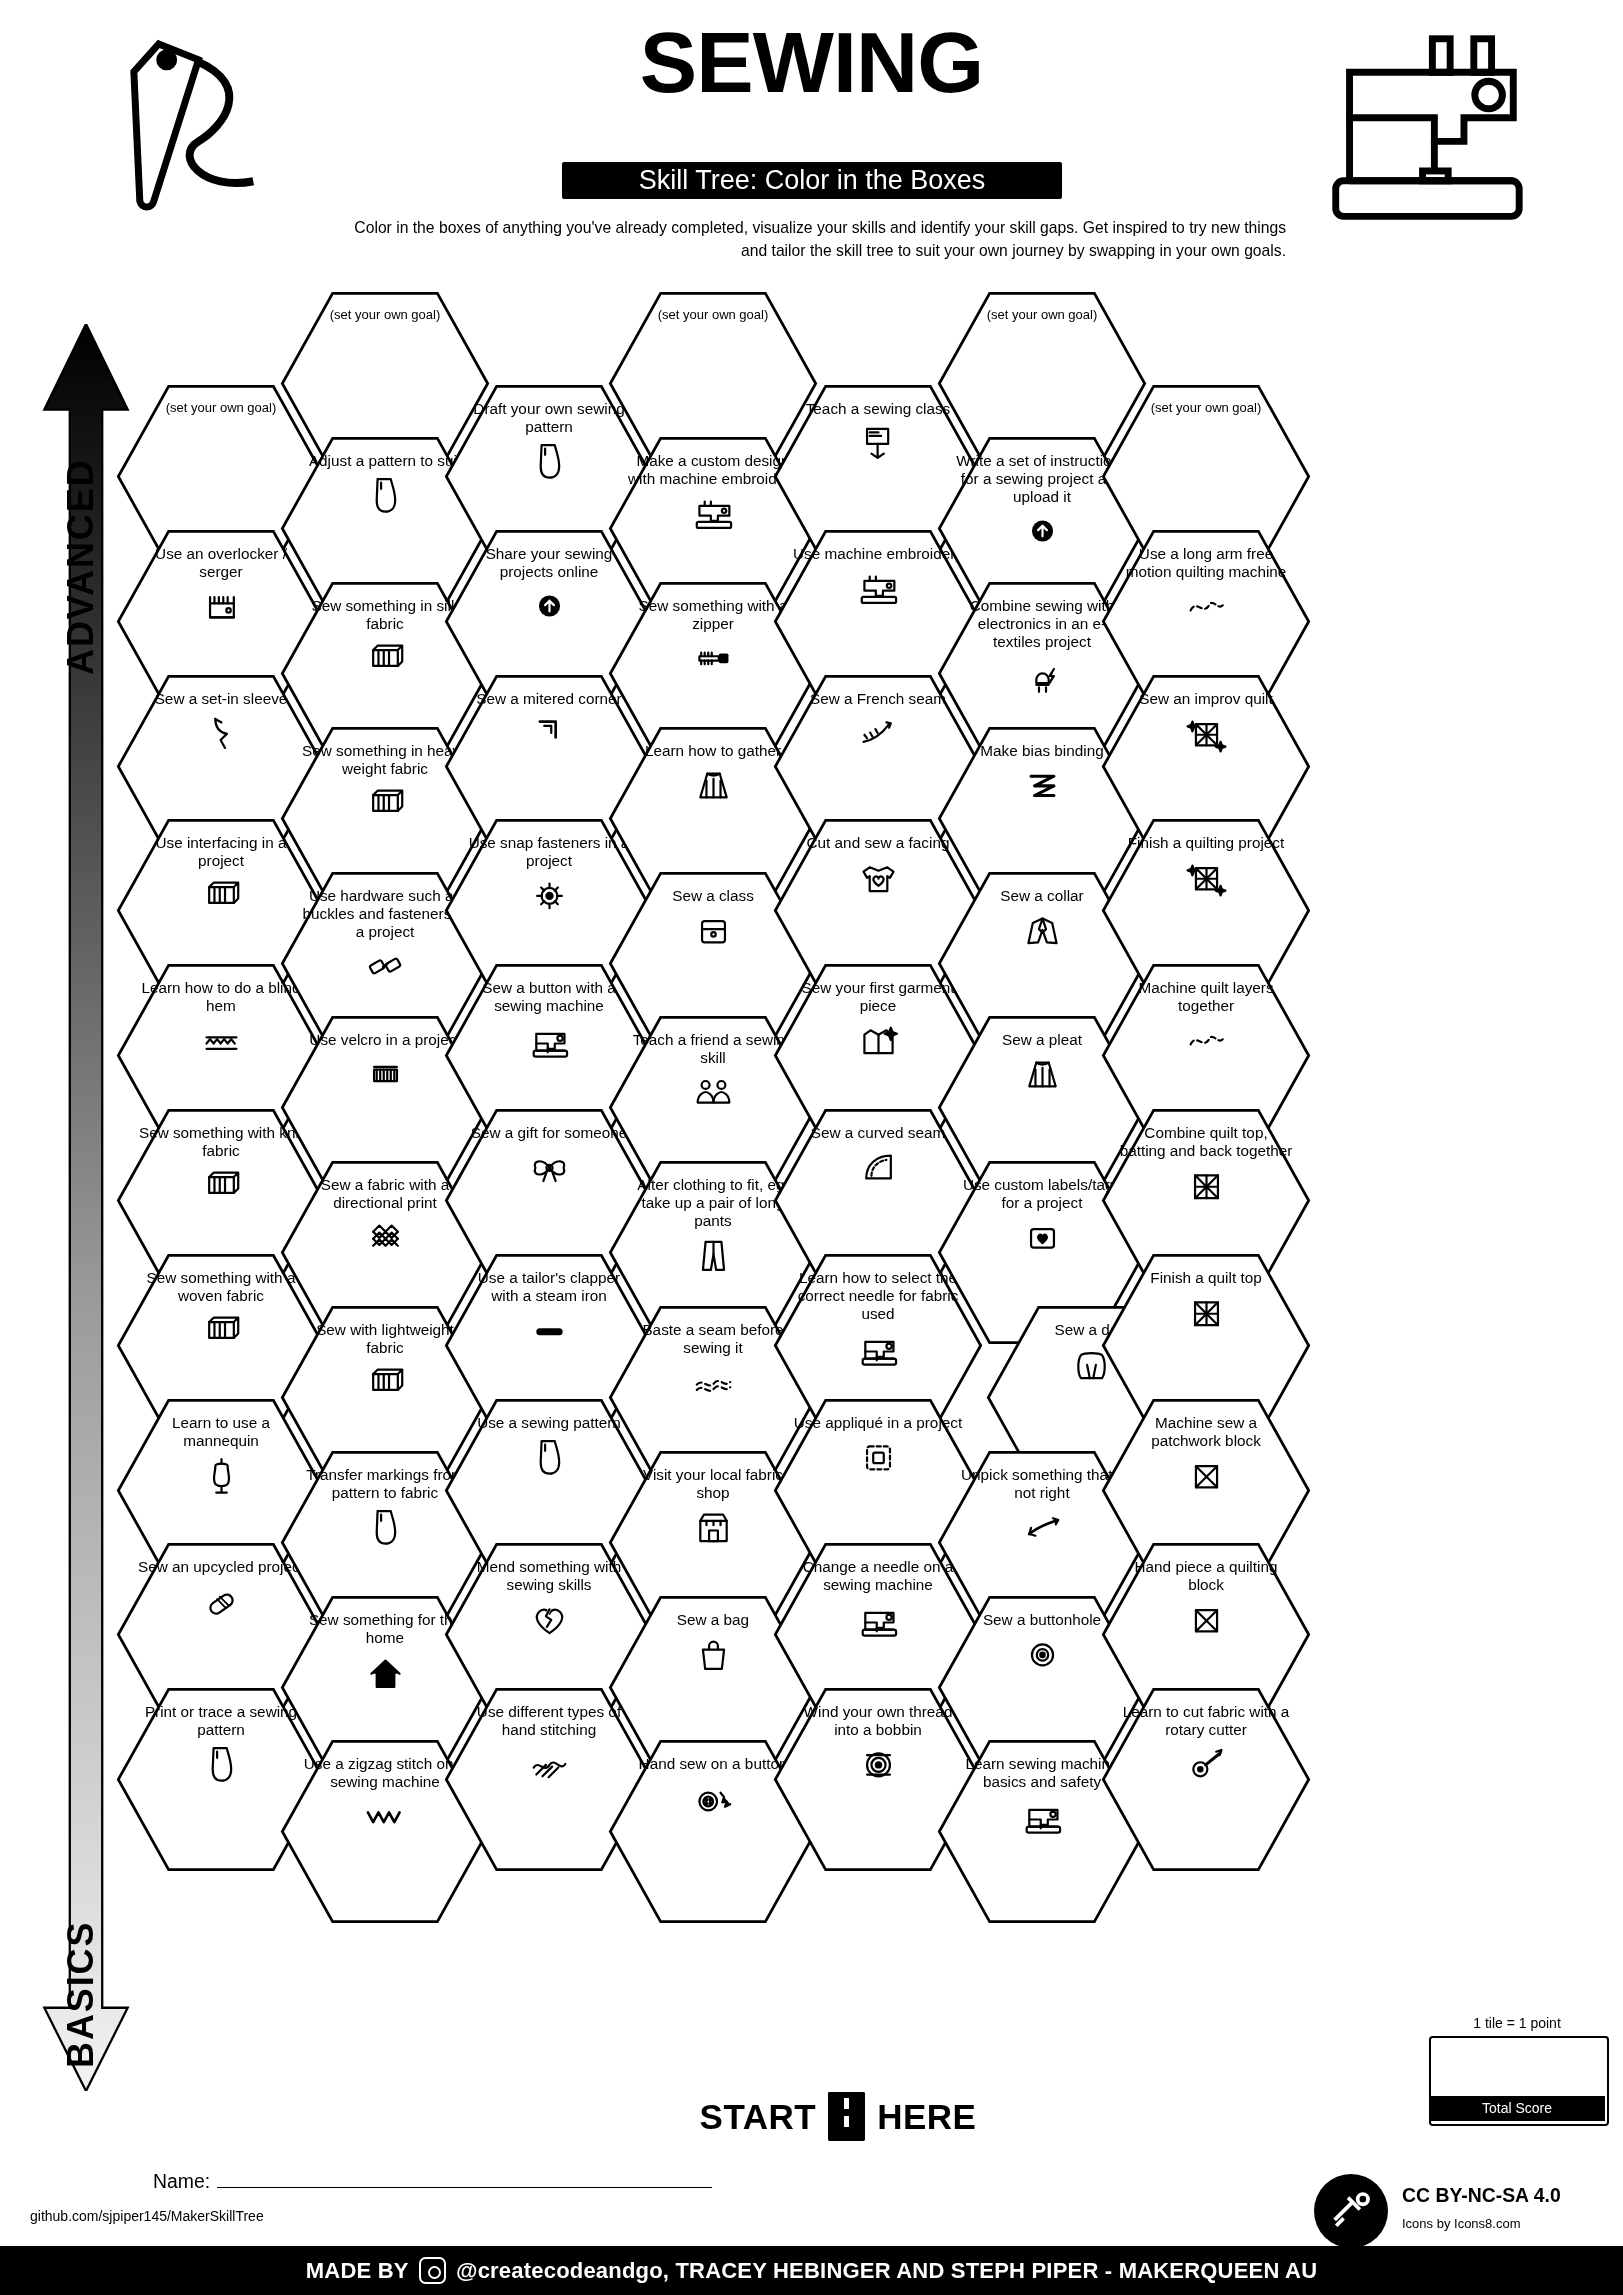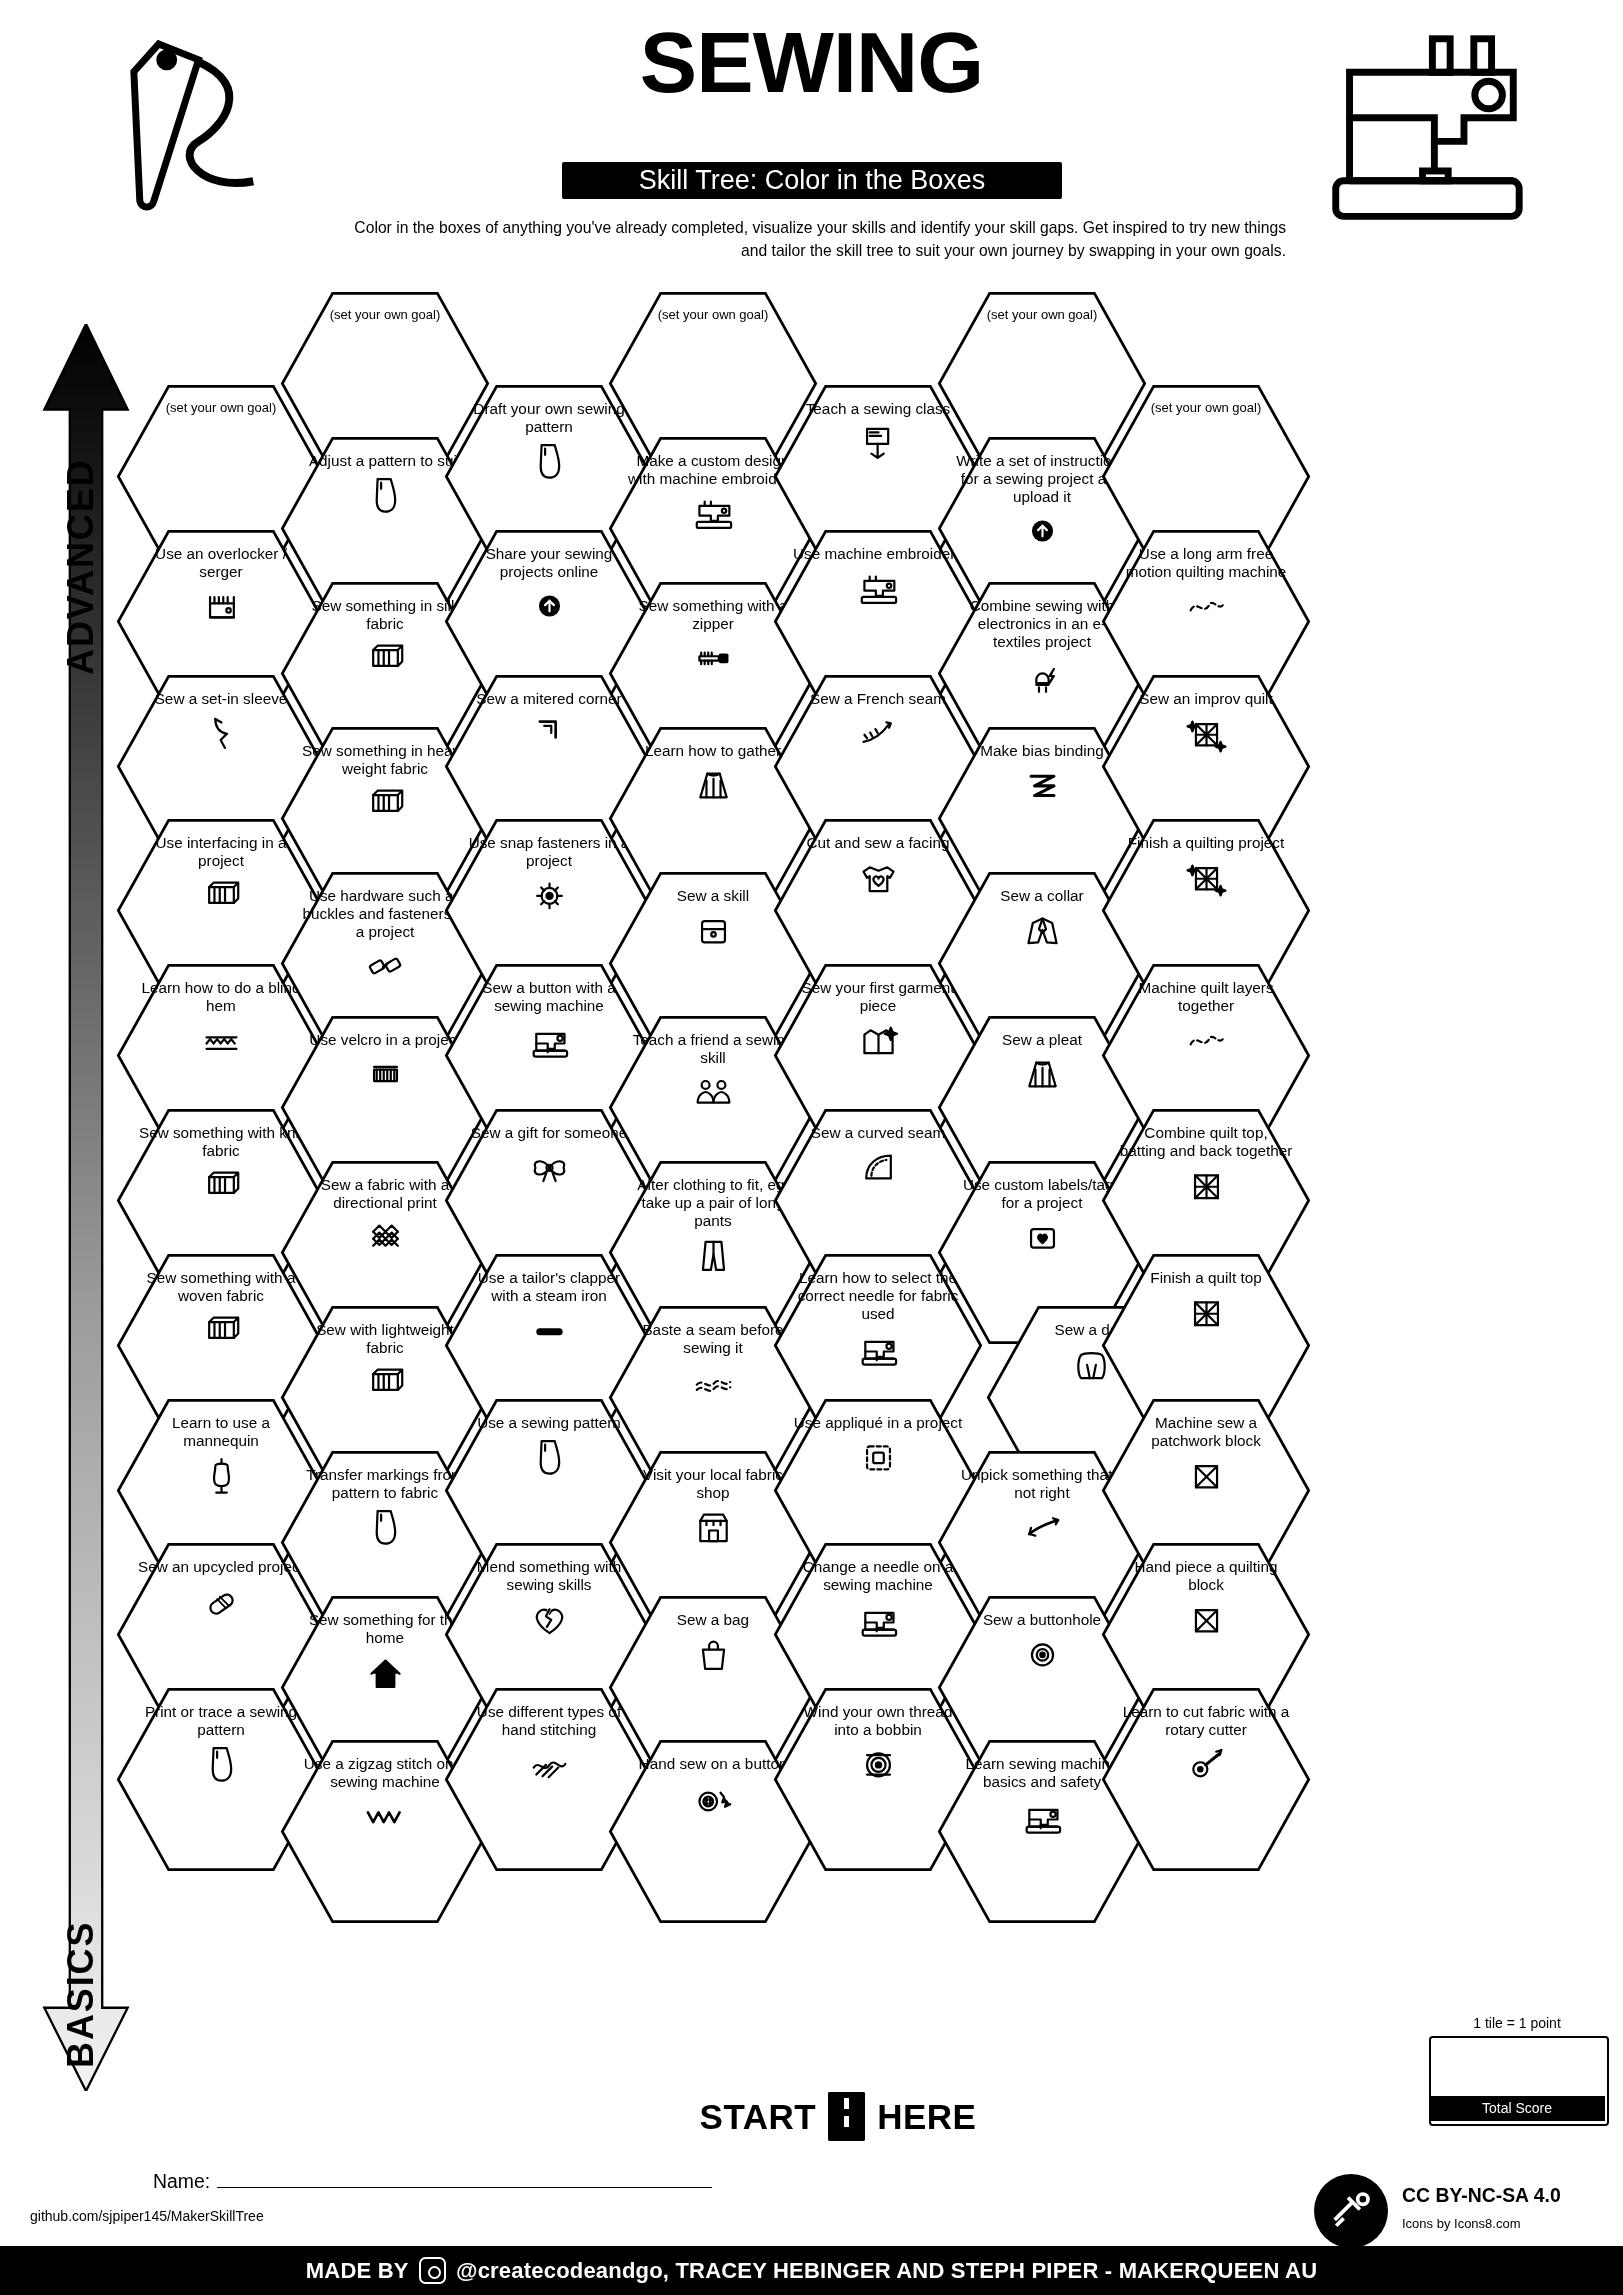--- a/index.html
+++ b/index.html
@@ -599,21 +599,21 @@
             <path d="M34 40 v38 M50 36 v42 M66 40 v38"></path>
           </svg>
         </div>
       </div>
     </div>
     <div class="hex" style="left: 608px; top: 871px;">
       <svg class="shape" viewBox="0 0 455 400" width="210" height="185" preserveAspectRatio="none">
         <polygon points="114,5 341,5 450,200 341,395 114,395 5,200" fill="#ffffff" stroke="#000" stroke-width="6"></polygon>
       </svg>
       <div class="inner">
-        <div class="lbl">Sew a skill</div>
+        <div class="lbl">Sew a class</div>
         <div class="ico">
           <svg viewBox="0 0 100 100" width="51" height="44" fill="none" stroke="#000" stroke-width="5" stroke-linecap="round" stroke-linejoin="round">
             <rect x="24" y="30" width="52" height="48" rx="6"></rect>
             <path d="M24 48 h52"></path>
             <circle cx="50" cy="60" r="5"></circle>
           </svg>
         </div>
       </div>
     </div>
     <div class="hex" style="left: 608px; top: 1015px;">

